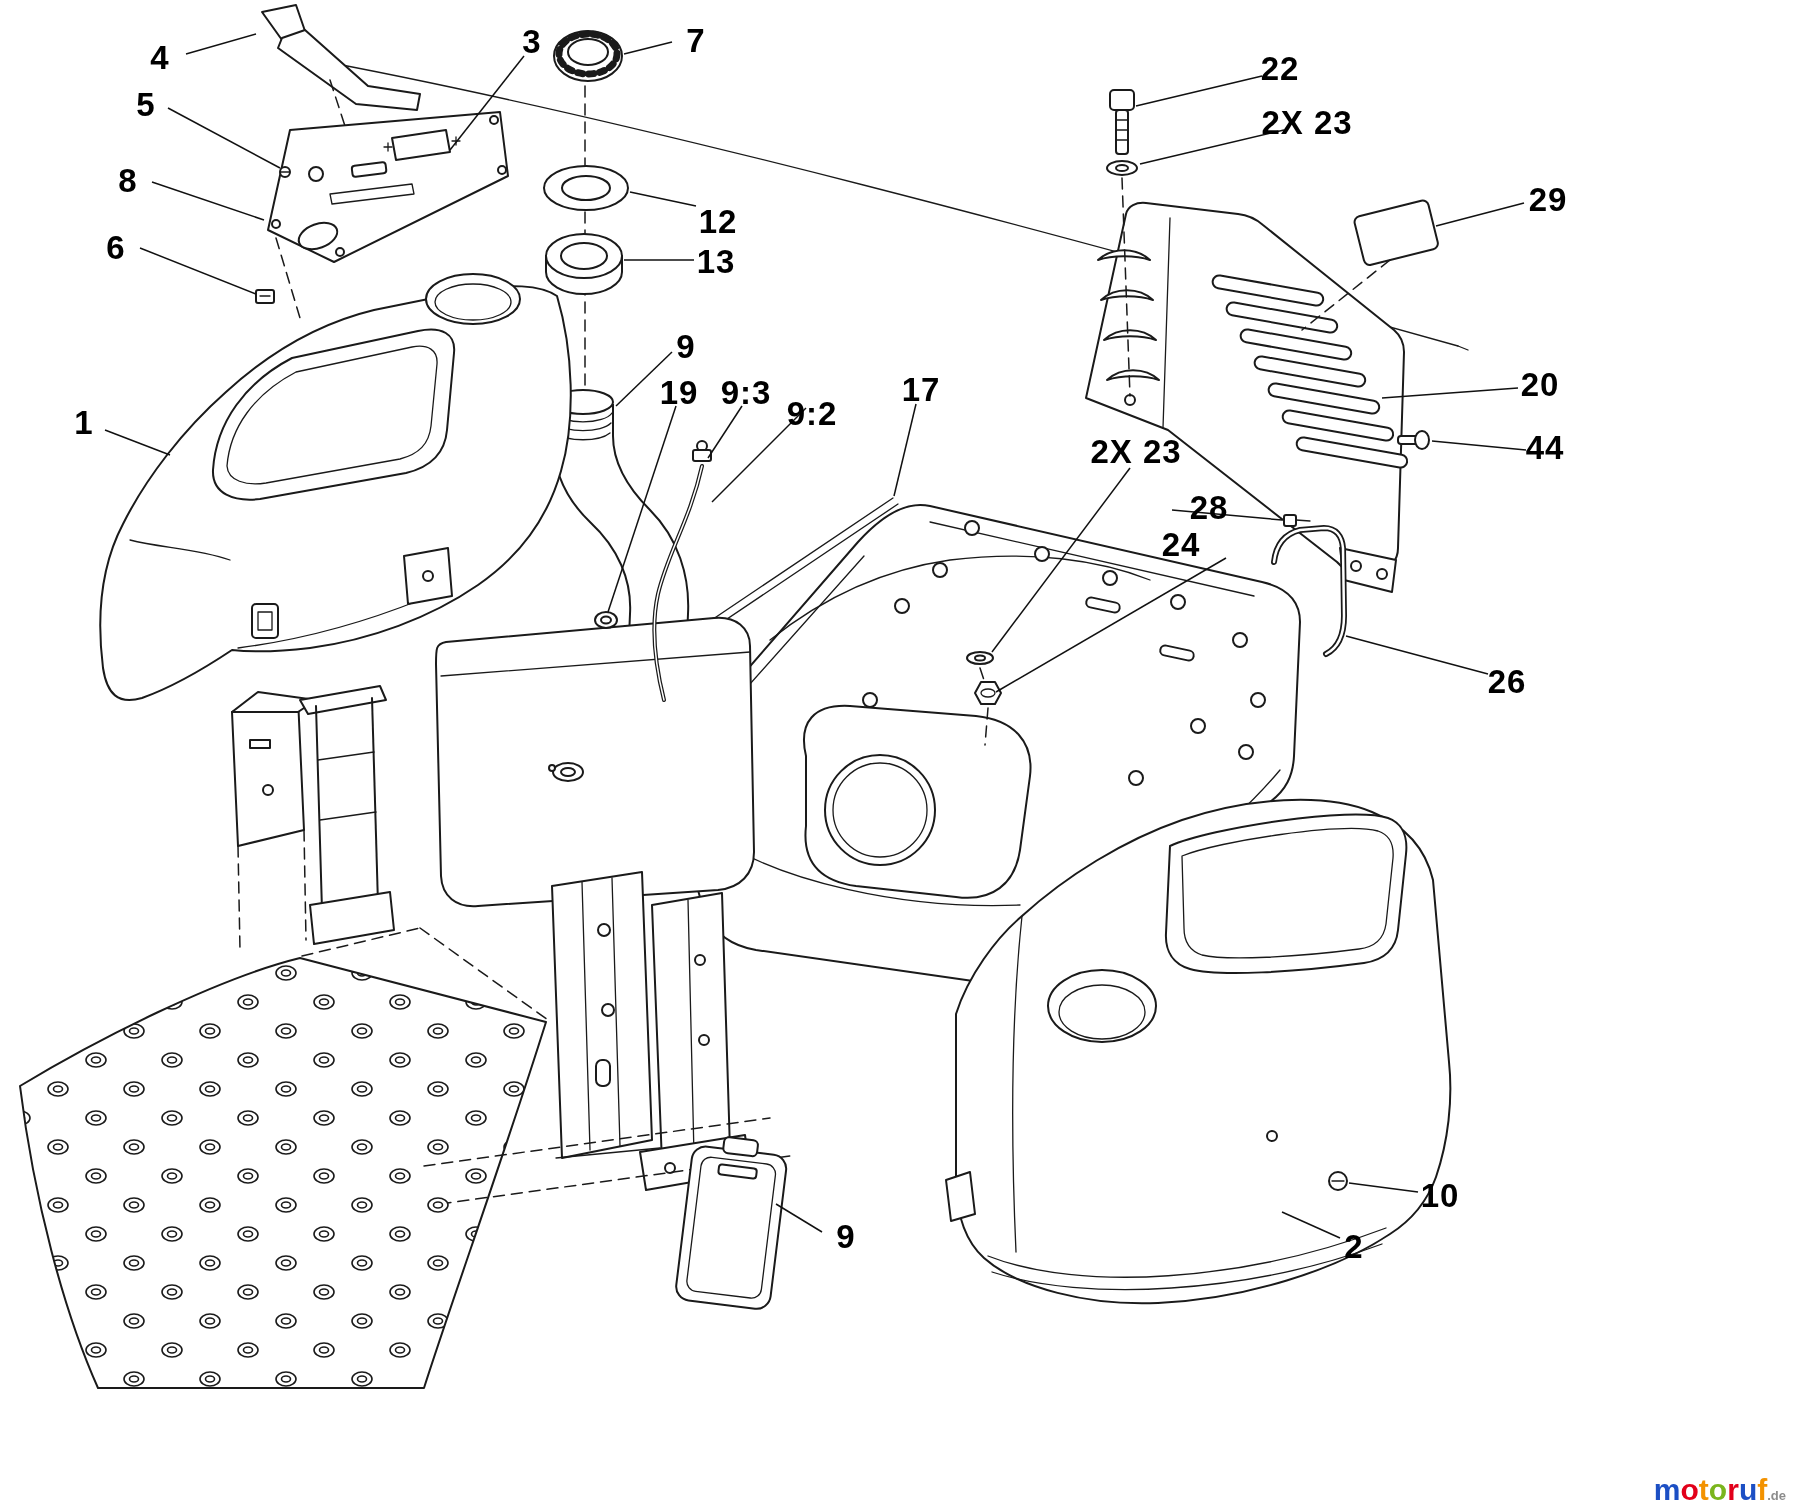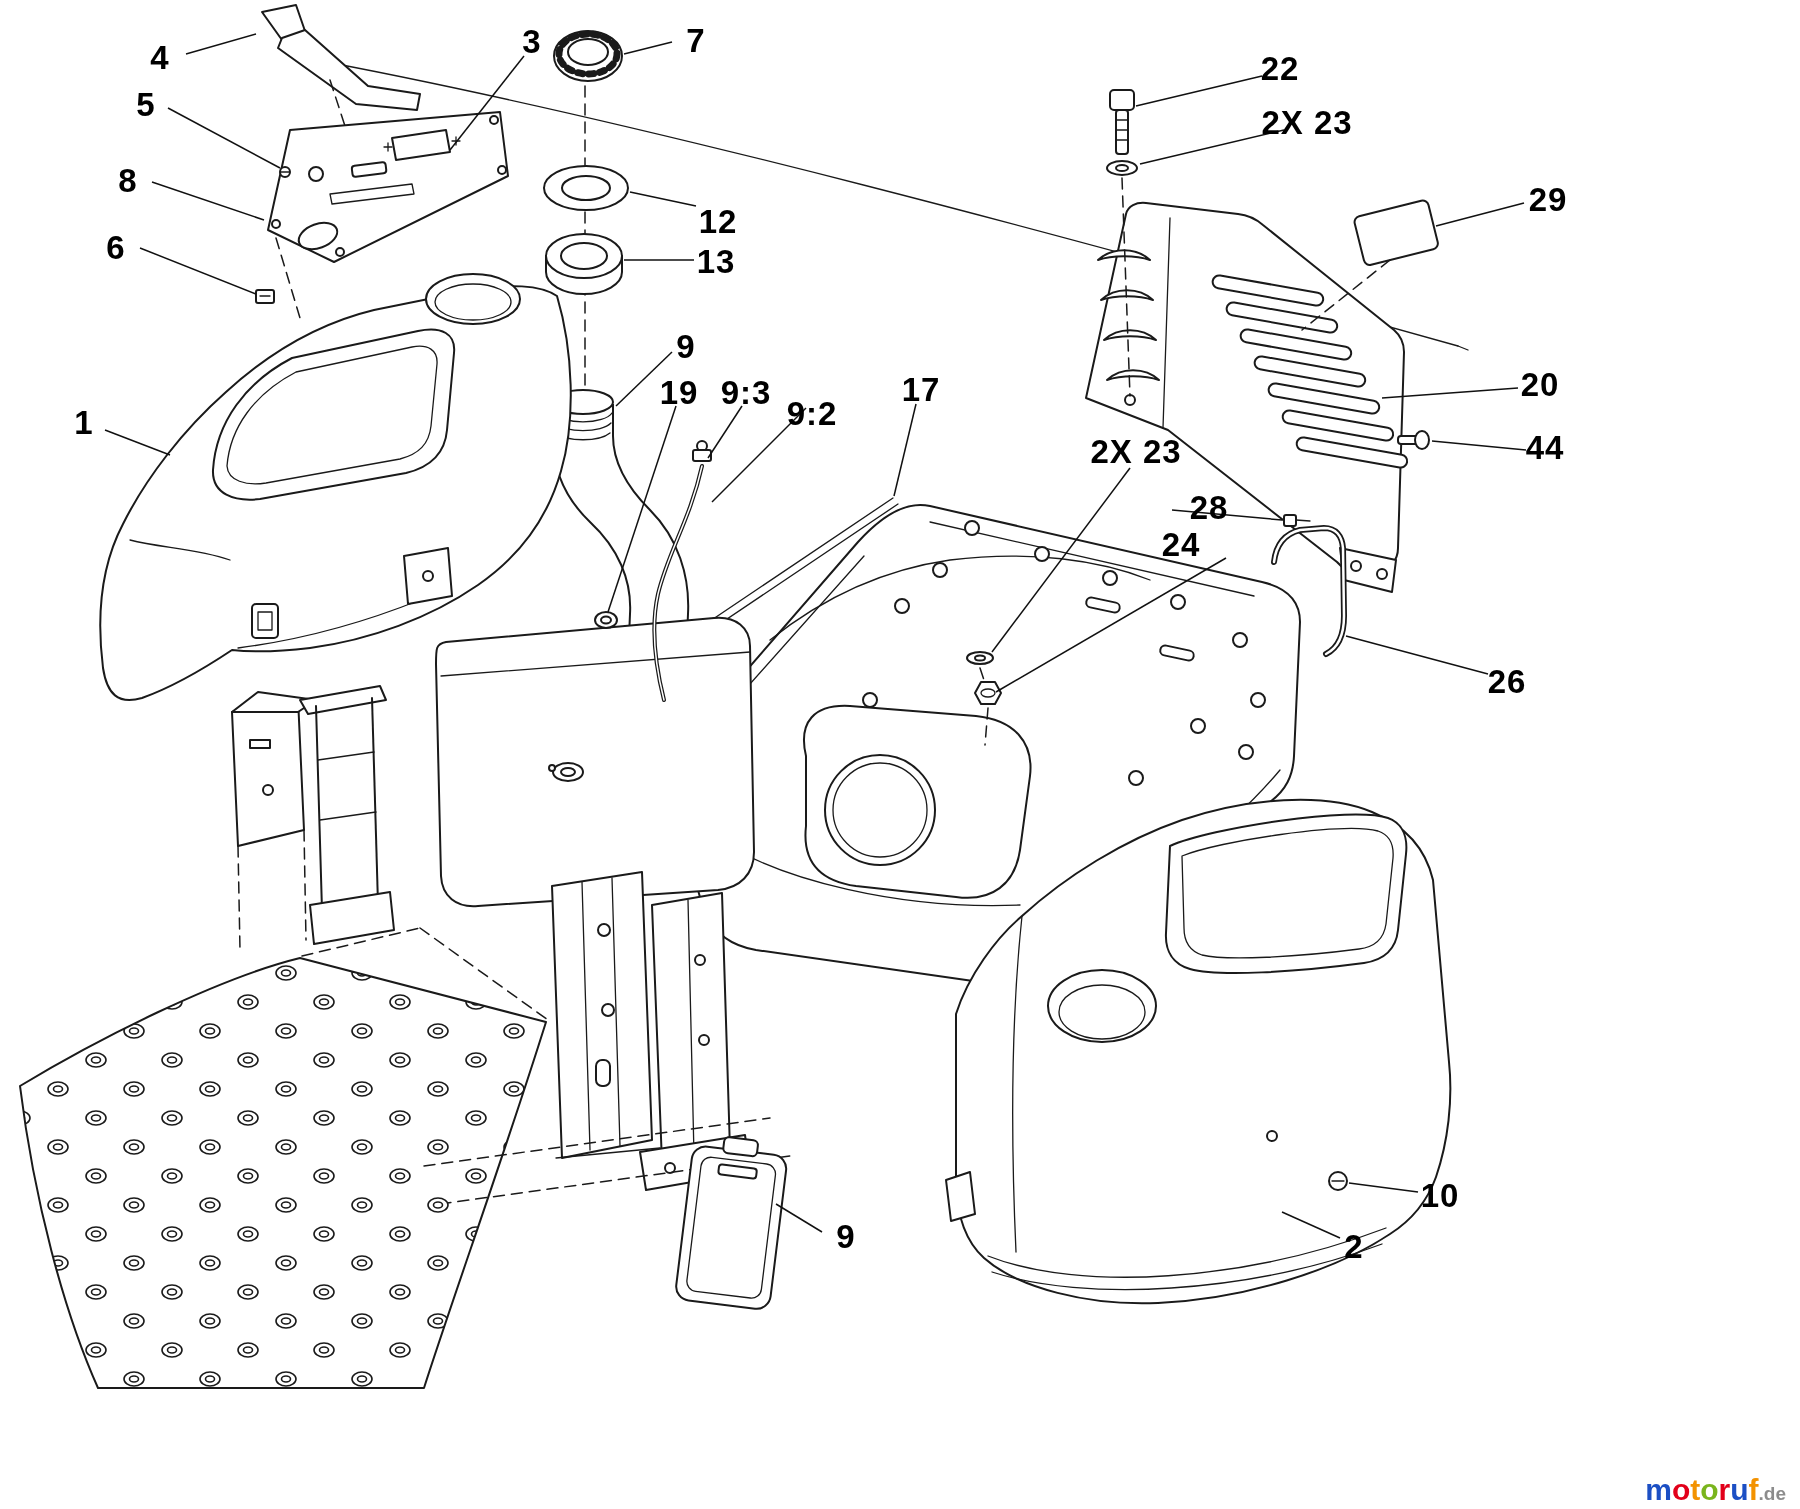--- a/index.html
+++ b/index.html
@@ -2,21 +2,21 @@
 <html><head>
 <meta charset="utf-8">
 <style>
   *{box-sizing:border-box}
   body{margin:0;background:#fff;font-family:"Liberation Sans",sans-serif}
   .stage{position:relative;width:1800px;height:1509px;background:#fff;overflow:hidden}
   .stage svg{position:absolute;left:0;top:0}
   .callout{position:absolute;transform:translate(-50%,-50%);font-size:33px;font-weight:bold;color:#000;white-space:nowrap;letter-spacing:1px}
   .watermark{position:absolute;right:14px;bottom:4px;font-size:30px;font-weight:bold;line-height:1}
   .watermark span{display:inline-block}
-  .watermark .de{font-size:19px}
+  .watermark .de{font-size:13px}
   .ln{fill:none;stroke:#1a1a1a;stroke-width:2;stroke-linecap:round;stroke-linejoin:round}
   .fw{fill:#fff;stroke:#1a1a1a;stroke-width:2;stroke-linejoin:round}
   .thin{stroke-width:1.3}
   .dash{stroke-dasharray:11 7;stroke-width:1.5}
   .ld{stroke:#111;stroke-width:1.5;fill:none}
   .hole{fill:#fff;stroke:#1a1a1a;stroke-width:1.6}
 </style>
 </head>
 <body>
 

